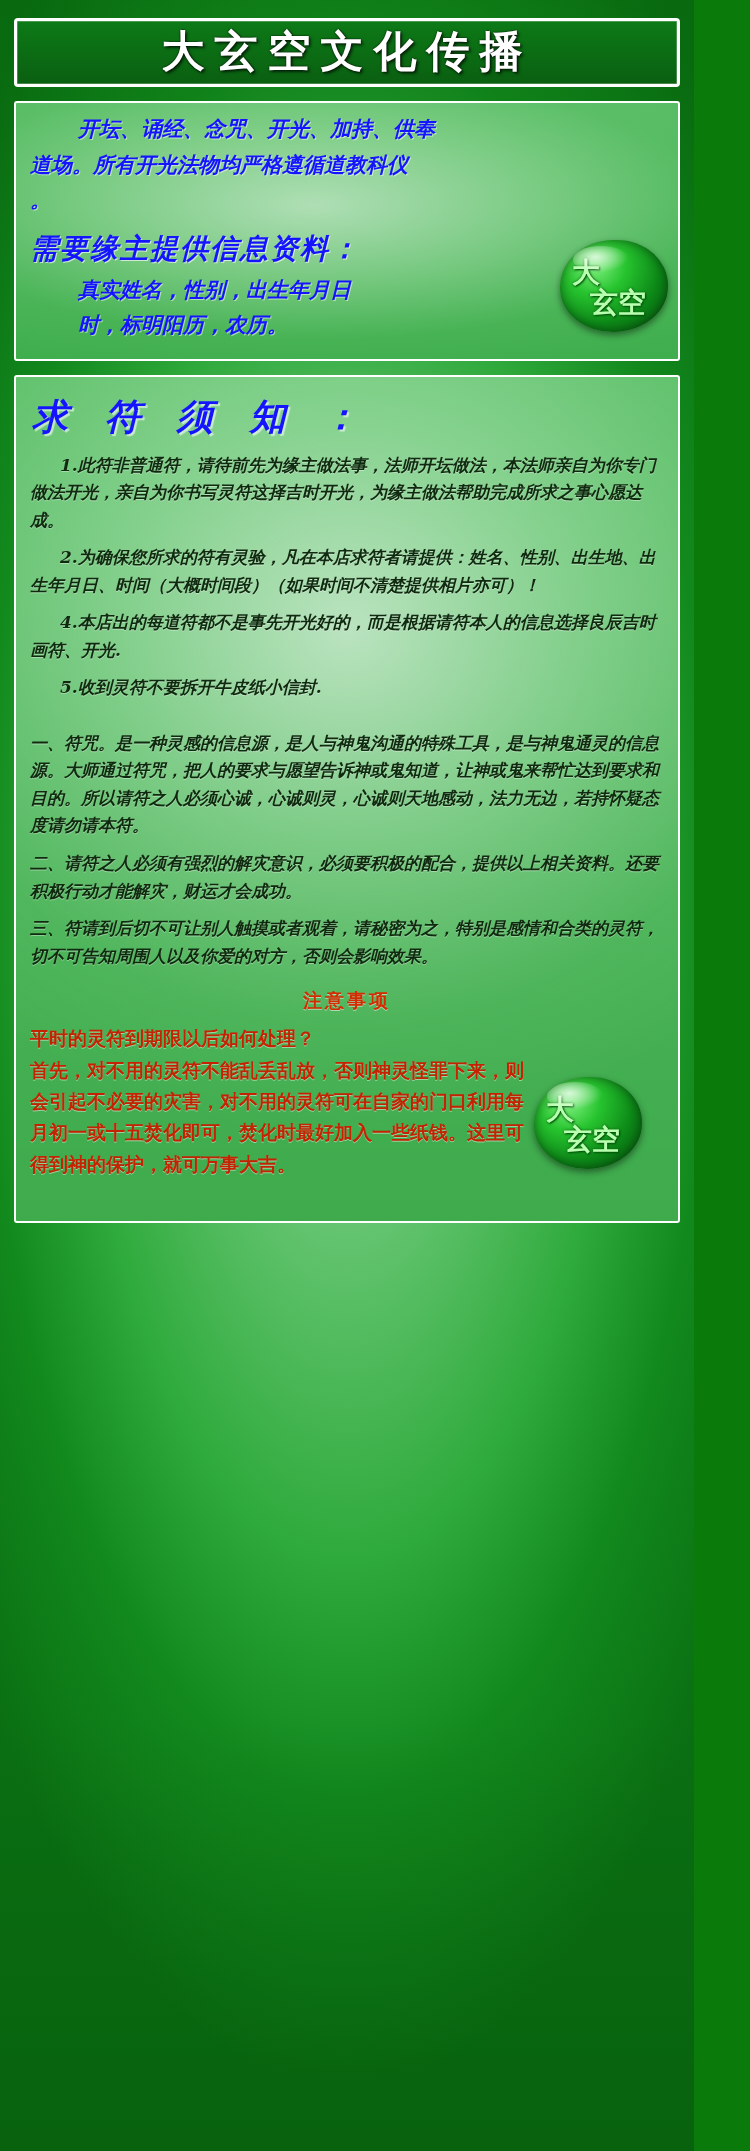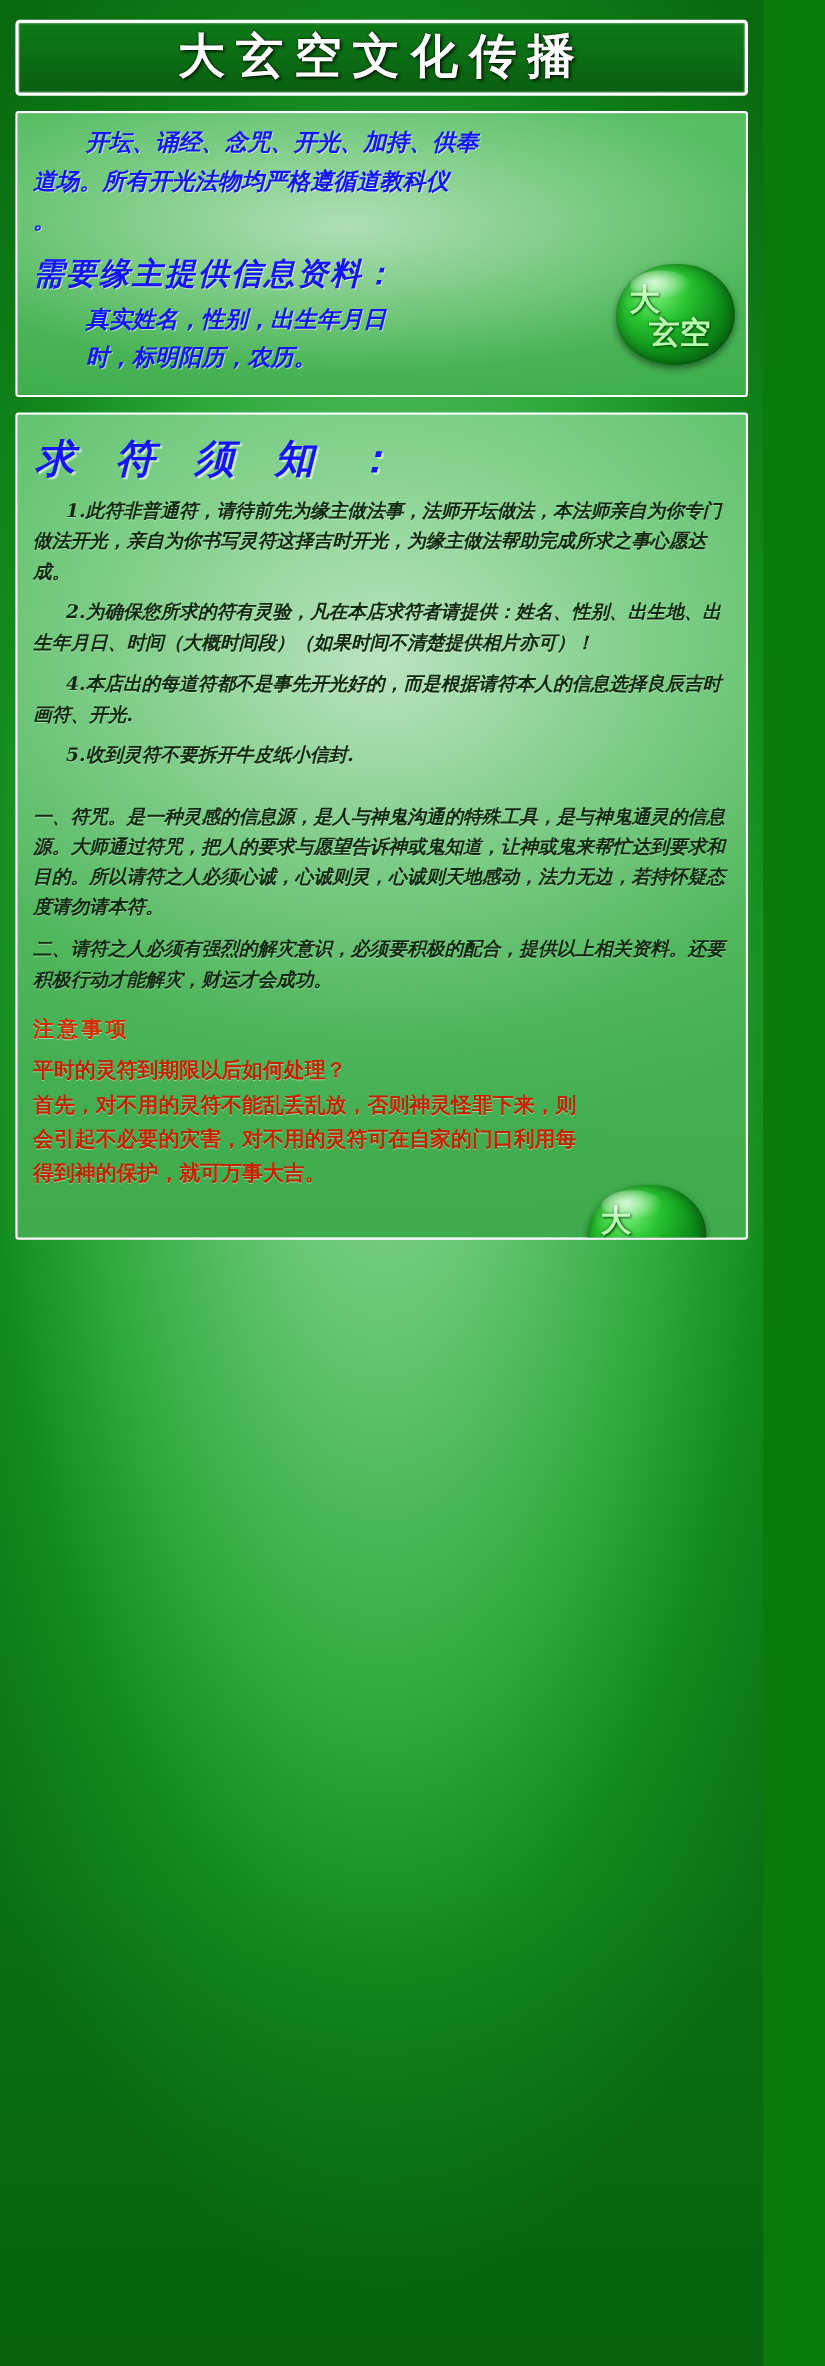--- a/index.html
+++ b/index.html
@@ -128,21 +128,21 @@
     color:#b9ffb0;
     text-shadow:1px 1px 2px #004d08, 0 0 3px #0a6b10;
   }
   .stamp .s1{left:12px;top:14px;font-size:28px;}
   .stamp .s2{left:30px;top:44px;font-size:28px;}
   .stamp-a{right:26px;top:240px;}
   .stamp-b{right:36px;top:700px;}
   
   .warn-title{
     margin:18px 0 10px 0;
-    text-align:left;
+    text-align:center;
     font-family:"DejaVu Serif","Liberation Serif",serif;
     font-size:19px;
     font-weight:bold;
     color:#d42a00;
     letter-spacing:3px;
     text-shadow:0 1px 0 rgba(255,255,255,.5);
   }
   p.warn{
     margin:0 0 2px 0;
     font-family:"DejaVu Serif","Liberation Serif",serif;
@@ -189,23 +189,25 @@
 
     <div class="stamp stamp-b">
       <span class="s1">大</span>
       <span class="s2">玄空</span>
     </div>
 
     <div style="height:18px"></div>
 
     <p class="note flat">一、符咒。是一种灵感的信息源，是人与神鬼沟通的特殊工具，是与神鬼通灵的信息源。大师通过符咒，把人的要求与愿望告诉神或鬼知道，让神或鬼来帮忙达到要求和目的。所以请符之人必须心诚，心诚则灵，心诚则天地感动，法力无边，若持怀疑态度请勿请本符。</p>
     <p class="note flat">二、请符之人必须有强烈的解灾意识，必须要积极的配合，提供以上相关资料。还要积极行动才能解灾，财运才会成功。</p>
+    <p class="note flat">三、符请到后切不可让别人触摸或者观着，请秘密为之，特别是感情和合类的灵符，切不可告知周围人以及你爱的对方，否则会影响效果。</p>
 
     <div class="warn-title">注意事项</div>
     <p class="warn">平时的灵符到期限以后如何处理？</p>
     <p class="warn">首先，对不用的灵符不能乱丢乱放，否则神灵怪罪下来，则</p>
     <p class="warn">会引起不必要的灾害，对不用的灵符可在自家的门口利用每</p>
+    <p class="warn">月初一或十五焚化即可，焚化时最好加入一些纸钱。这里可</p>
     <p class="warn">得到神的保护，就可万事大吉。</p>
 
     <div class="bottom-pad"></div>
   </div>
 
 </div>
 
 </body></html>

